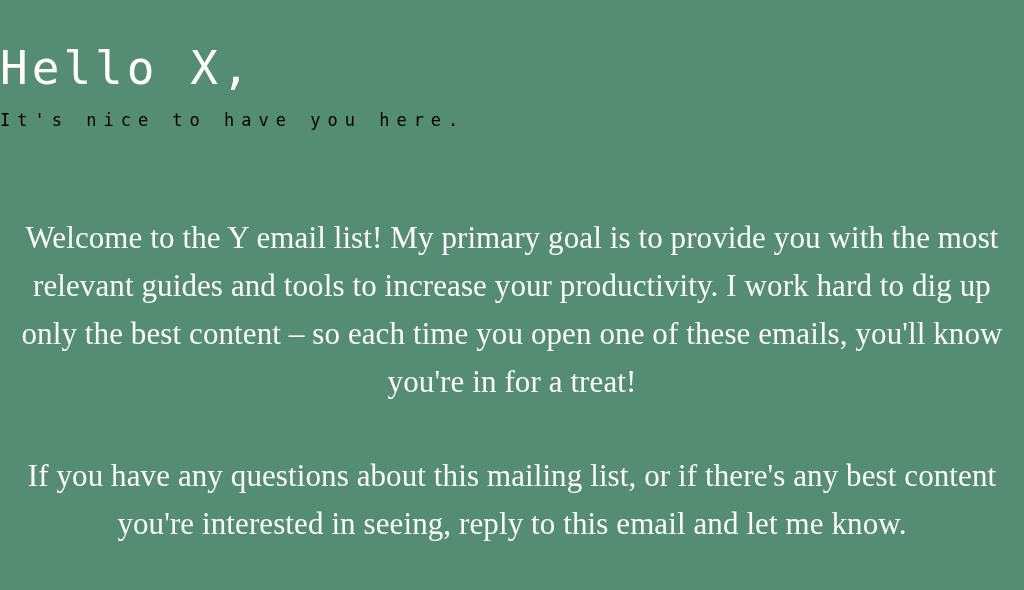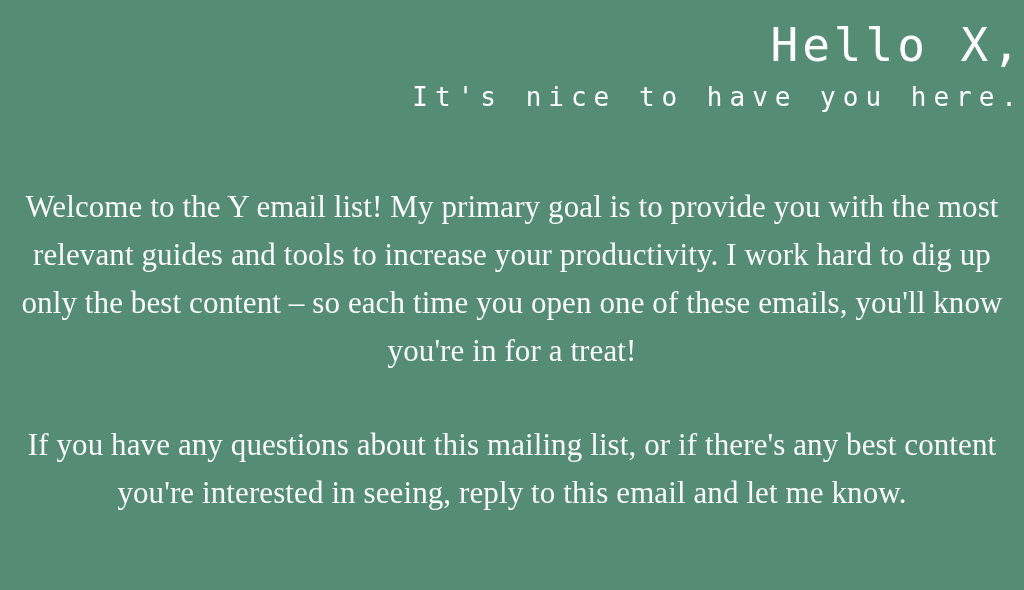--- a/index.html
+++ b/index.html
@@ -19,50 +19,51 @@
     width: 1024px;
     height: 590px;
     box-sizing: border-box;
     background: #558d74;
     display: block;
     position: relative;
   }
 
   .header-block {
     width: 100%;
-    text-align: right;
+    text-align: left;
     padding-top: 14px;
+    margin-top: 23px;
   }
 
   .greeting-title {
     margin: 0;
     font-family: "DejaVu Sans Mono", "Liberation Mono", monospace;
     font-size: 46px;
     line-height: 62px;
     font-weight: 400;
     letter-spacing: 4px;
     color: #fdfdfb;
     white-space: pre;
   }
 
   .greeting-subtitle {
     margin: 0;
     padding-top: 7px;
     font-family: "DejaVu Sans Mono", "Liberation Mono", monospace;
-    font-size: 26px;
+    font-size: 17px;
     line-height: 28px;
     font-weight: 400;
     letter-spacing: 7px;
-    color: #ffffff;
+    color: #000000;
     white-space: pre;
   }
 
   .body-block {
     width: 1000px;
-    margin: 0 auto;
+    margin: 8px auto;
     padding-top: 72px;
     text-align: center;
   }
 
   .body-paragraph {
     margin: 0;
     font-family: "Liberation Serif", "DejaVu Serif", serif;
     font-size: 31px;
     line-height: 48px;
     font-weight: 400;

